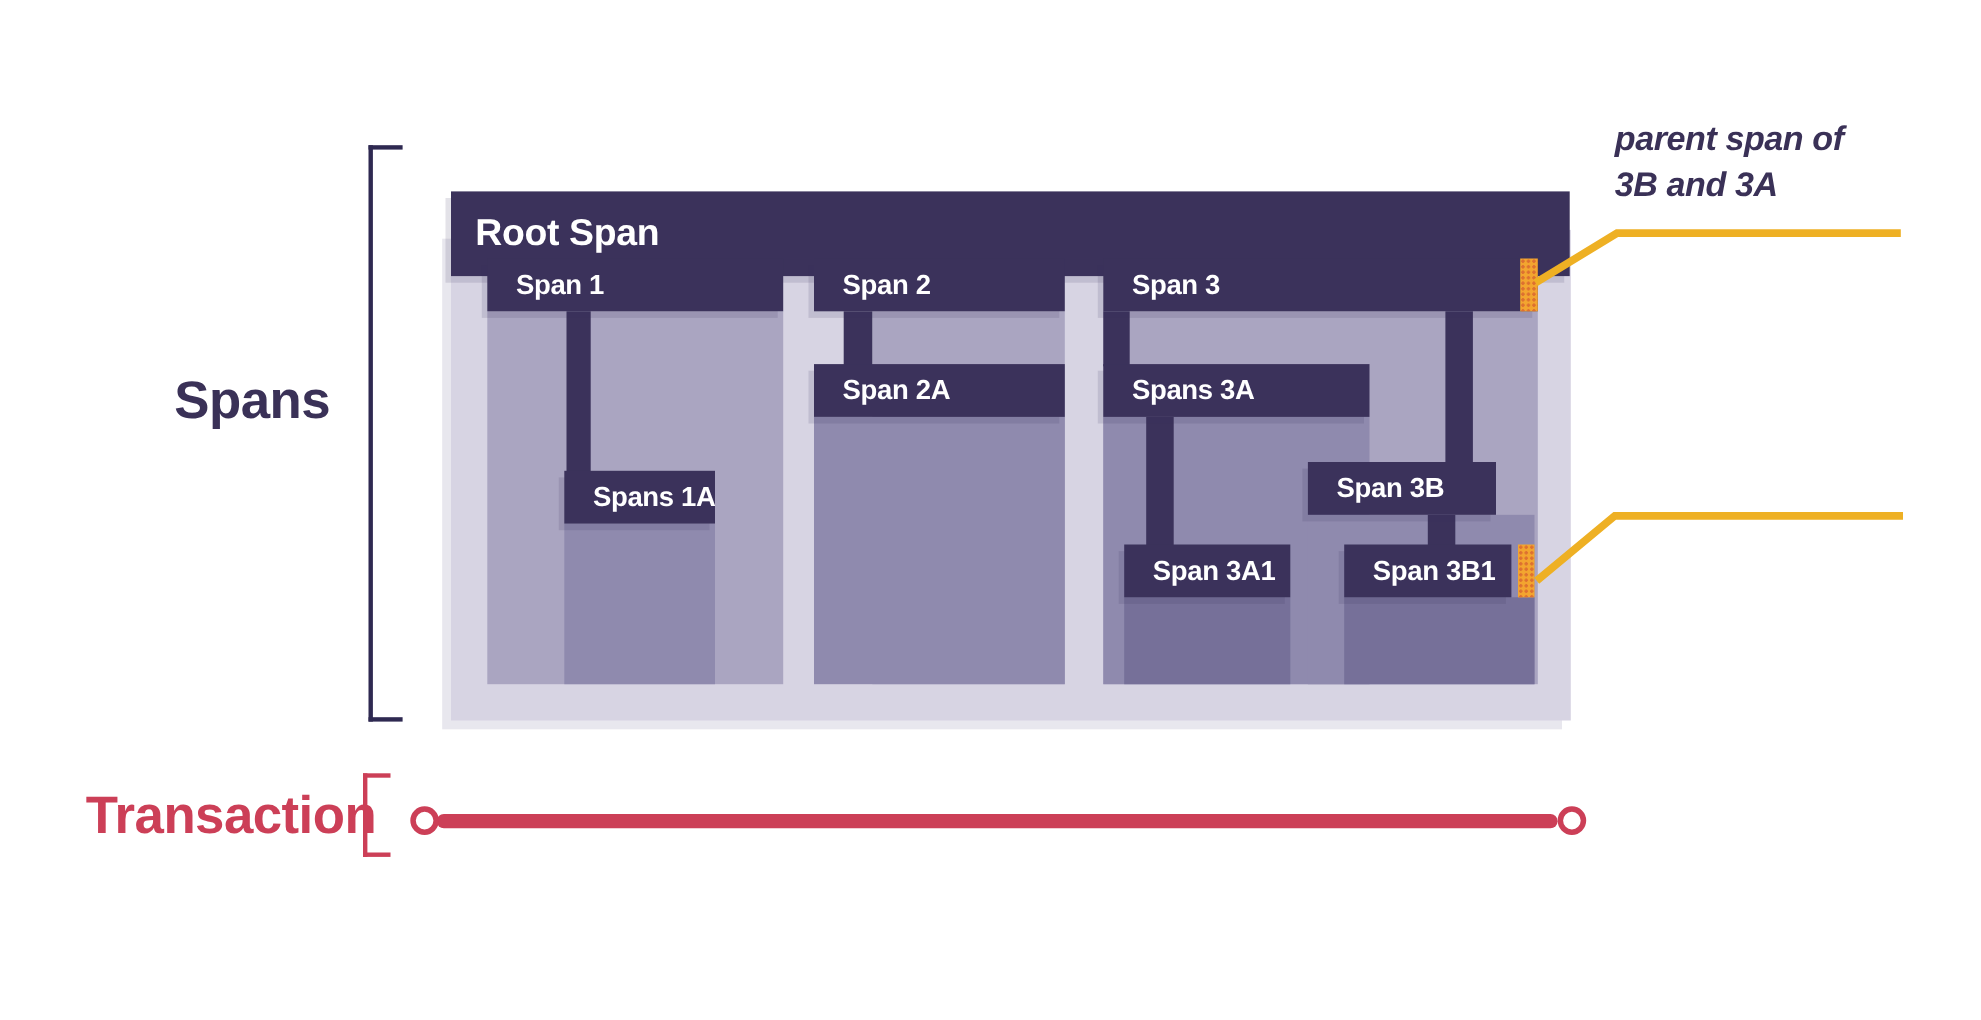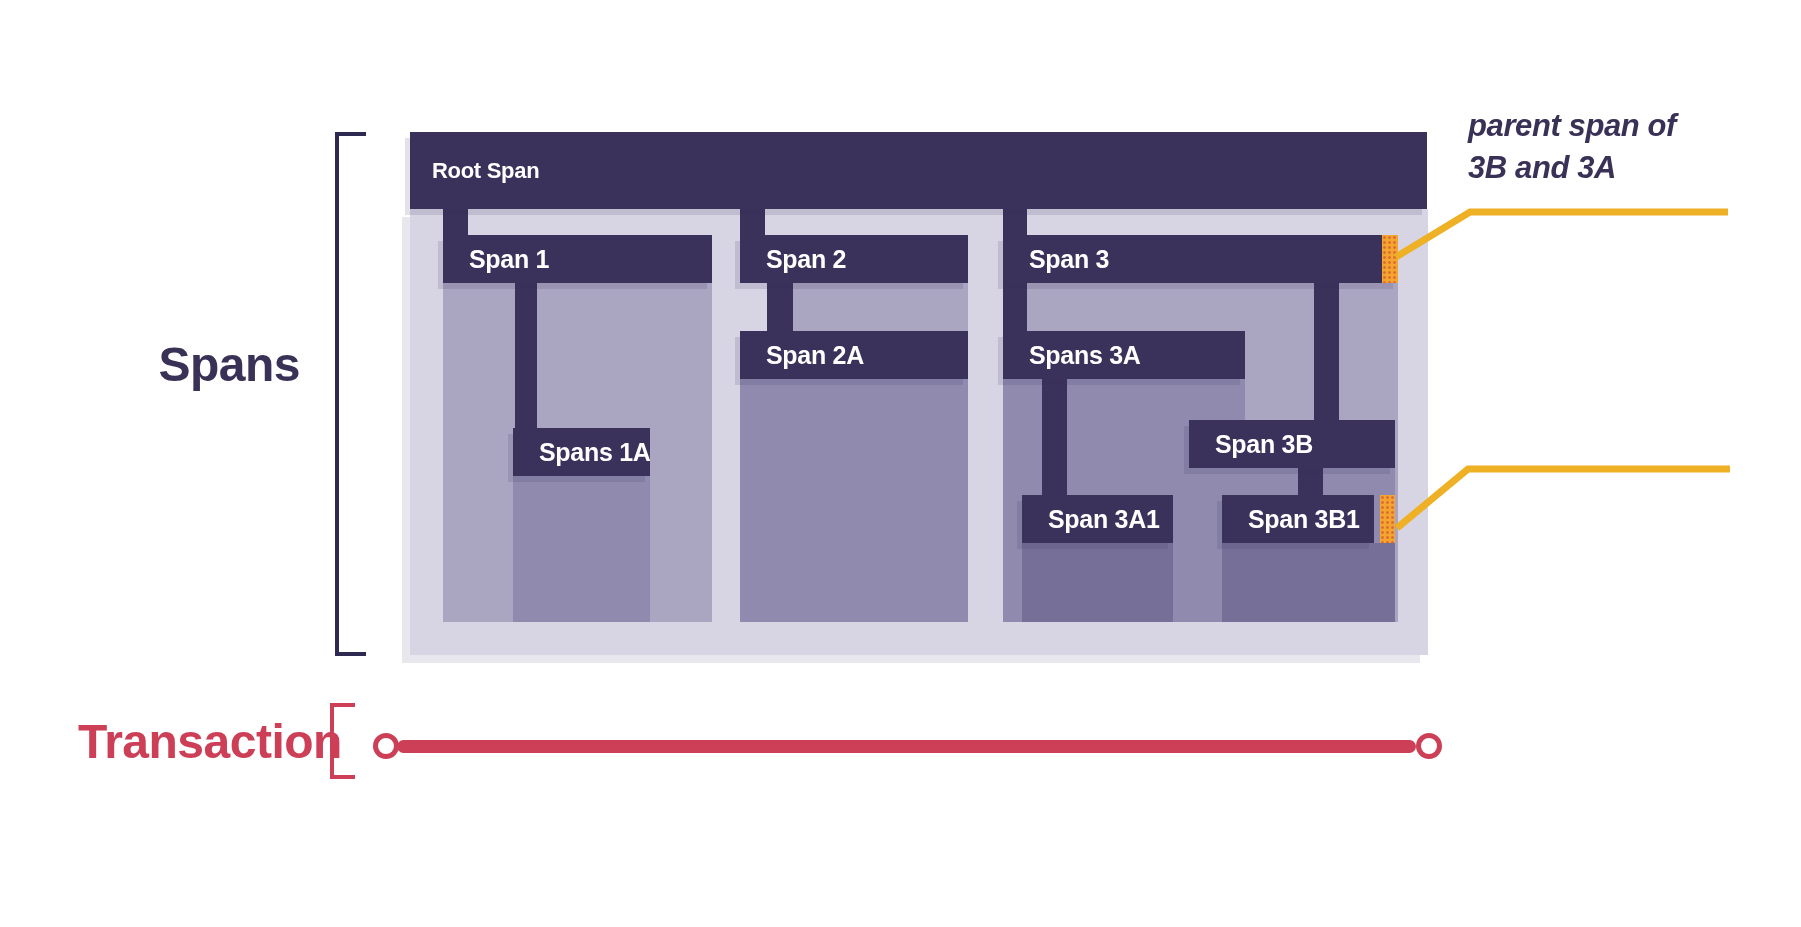--- a/index.html
+++ b/index.html
@@ -28,21 +28,21 @@
   .bar{
     position:absolute;
     background:var(--bar-navy);
     color:var(--bar-text);
     display:flex;align-items:center;
     font-weight:bold;font-size:25px;letter-spacing:-0.3px;
     padding-left:26px;box-sizing:border-box;
     box-shadow:-5px 6px 0 rgba(60,51,94,0.14);
     white-space:nowrap;
   }
-  .bar.root{font-size:22px;padding-left:22px;}
+  .bar.root{font-size:34px;padding-left:22px;margin-top:42px;}
   
   .marker{
     position:absolute;
     background-color:var(--marker-orange);
     background-image:radial-gradient(var(--marker-dot) 1.3px, transparent 1.5px);
     background-size:5px 5px;
   }
   
   .bracket{position:absolute;border-style:solid;background:transparent;box-sizing:border-box;}
   .bracket.navy{
@@ -131,21 +131,21 @@
       <div class="marker" style="left: 1382px; top: 235px; width: 16px; height: 48px;"></div>
       <div class="bar" style="left: 740px; top: 331px; width: 228px; height: 48px;">
         <span>Span 2A</span>
       </div>
       <div class="bar" style="left: 1003px; top: 331px; width: 242px; height: 48px;">
         <span>Spans 3A</span>
       </div>
       <div class="bar" style="left: 513px; top: 428px; width: 137px; height: 48px;">
         <span>Spans 1A</span>
       </div>
-      <div class="bar" style="left: 1189px; top: 420px; width: 206px; height: 48px;">
+      <div class="bar" style="left: 1189px; top: 420px; width: 171px; height: 48px;">
         <span>Span 3B</span>
       </div>
       <div class="bar" style="left: 1022px; top: 495px; width: 151px; height: 48px;">
         <span>Span 3A1</span>
       </div>
       <div class="bar" style="left: 1222px; top: 495px; width: 152px; height: 48px;">
         <span>Span 3B1</span>
       </div>
       <div class="marker" style="left: 1380px; top: 495px; width: 15px; height: 48px;"></div>
     </div>

